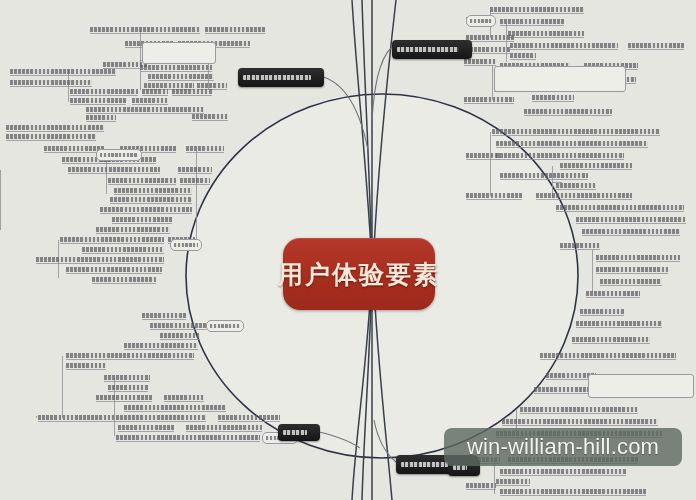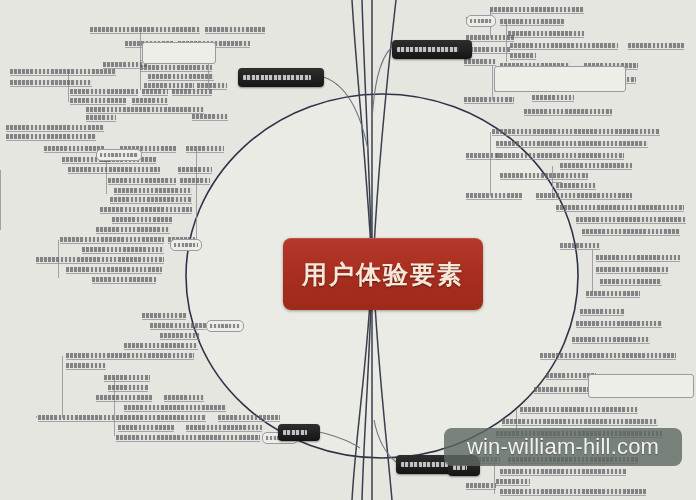--- a/index.html
+++ b/index.html
@@ -5,22 +5,22 @@
   html,body{margin:0;padding:0;}
   body{
     width:696px;height:500px;overflow:hidden;position:relative;
     background:#e6e6e0;
     font-family:"Liberation Sans", sans-serif;
   }
   #canvas{position:absolute;inset:0;width:696px;height:500px;}
 
   
   .center-node{
-    position:absolute;left:283px;top:238px;width:200px;height:72px;
-    border-radius:8px;
+    position:absolute;left:283px;top:238px;width:152px;height:72px;
+    border-radius:17px;
     background:linear-gradient(180deg,#b5392a 0%,#a82d1e 55%,#9d2a1b 100%);
     box-shadow:0 1px 3px rgba(0,0,0,.35), inset 0 1px 0 rgba(255,255,255,.12);
     display:flex;align-items:center;justify-content:center;
     z-index:40;
   }
   .center-node span{
     color:#f6e7d8;font-size:25px;font-weight:700;letter-spacing:2px;
     text-shadow:0 1px 2px rgba(0,0,0,.45);
     white-space:nowrap;
   }

